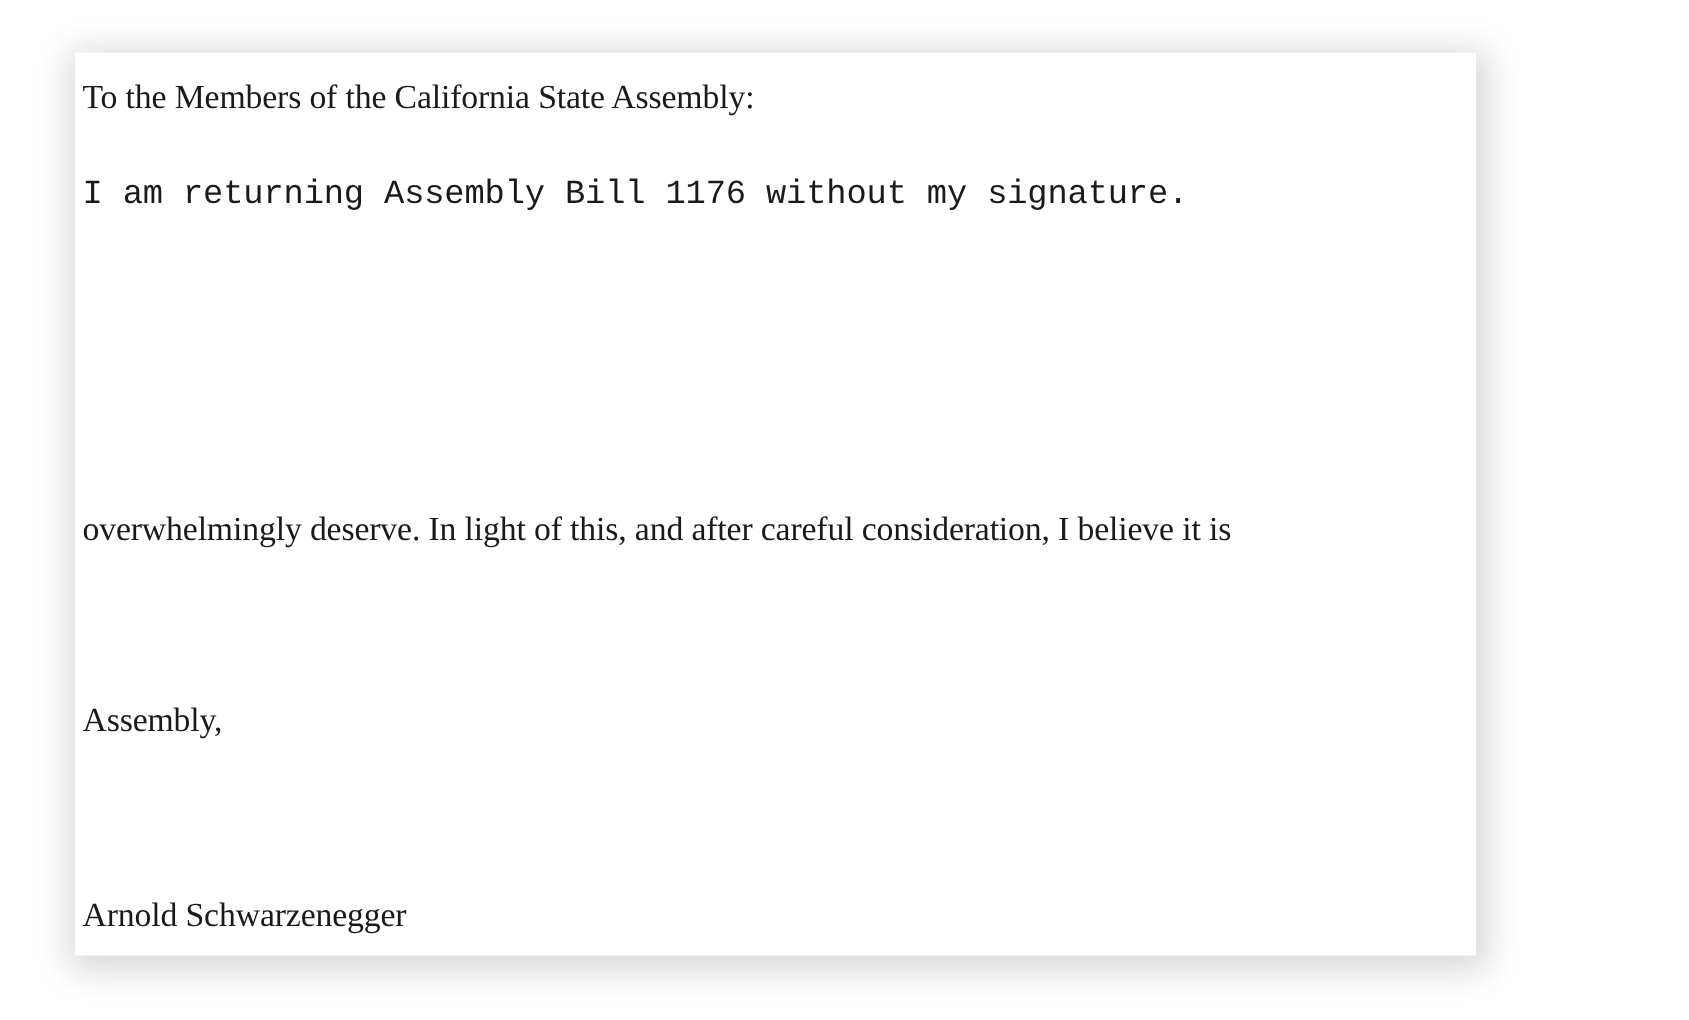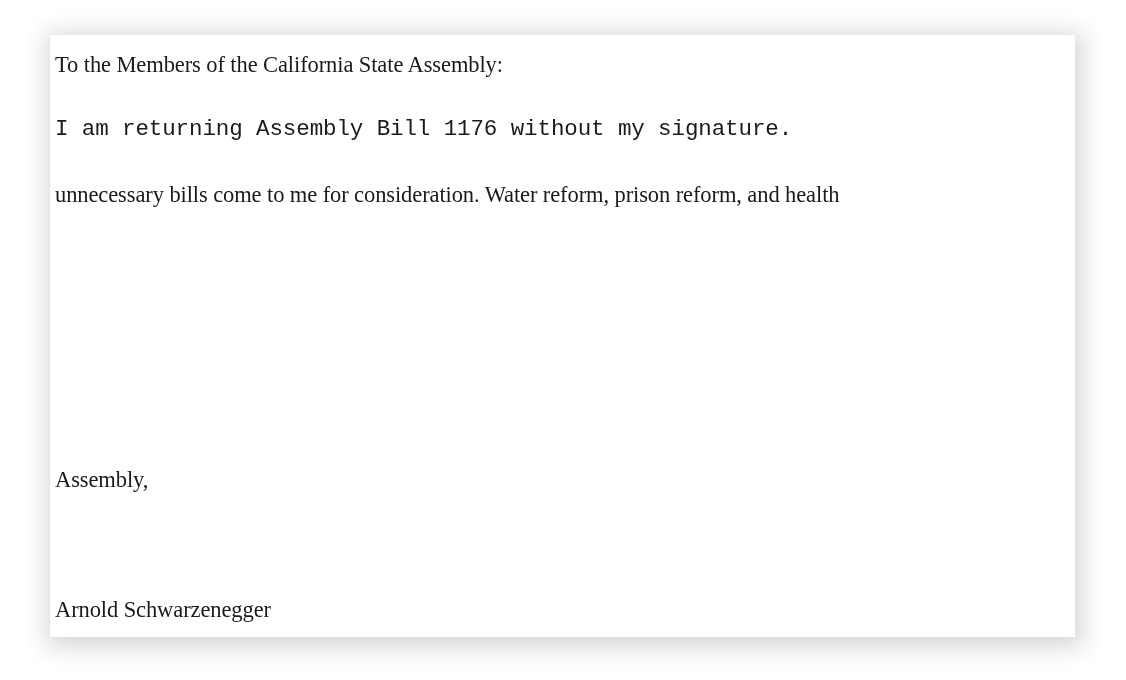--- a/index.html
+++ b/index.html
@@ -10,21 +10,21 @@
   body {
     width: 1126px;
     height: 680px;
     position: relative;
     overflow: hidden;
   }
   .page {
     position: absolute;
     left: 50px;
     top: 35px;
-    width: 1025px;
+    width: 934px;
     height: 602px;
     background: #ffffff;
     box-shadow: 2px 4px 22px 6px rgba(0,0,0,0.16);
   }
   .para {
     position: absolute;
     left: 5px;
     margin: 0;
     font-family: "Liberation Serif", serif;
     font-size: 22.5px;
@@ -44,24 +44,24 @@
 
   <p class="para" style="top:16px;">
     <span class="line">To the Members of the California State Assembly:</span>
   </p>
 
   <p class="para" style="top:80px;font-family:Liberation Mono, monospace;">
     <span class="line">I am returning Assembly Bill 1176 without my signature.</span>
   </p>
 
   <p class="para" style="top:146px;">
-    <span class="line">unnecessary bills come to me for consideration.  Water reform, prison reform, and health</span>
   </p>
 
   <p class="para" style="top:304px;">
+    <span class="line">overwhelmingly deserve.  In light of this, and after careful consideration, I believe it is</span>
   </p>
 
   <p class="para" style="top:431px;">
     <span class="line">Assembly,</span>
   </p>
 
   <p class="para" style="top:561px;">
     <span class="line">Arnold Schwarzenegger</span>
   </p>
 

